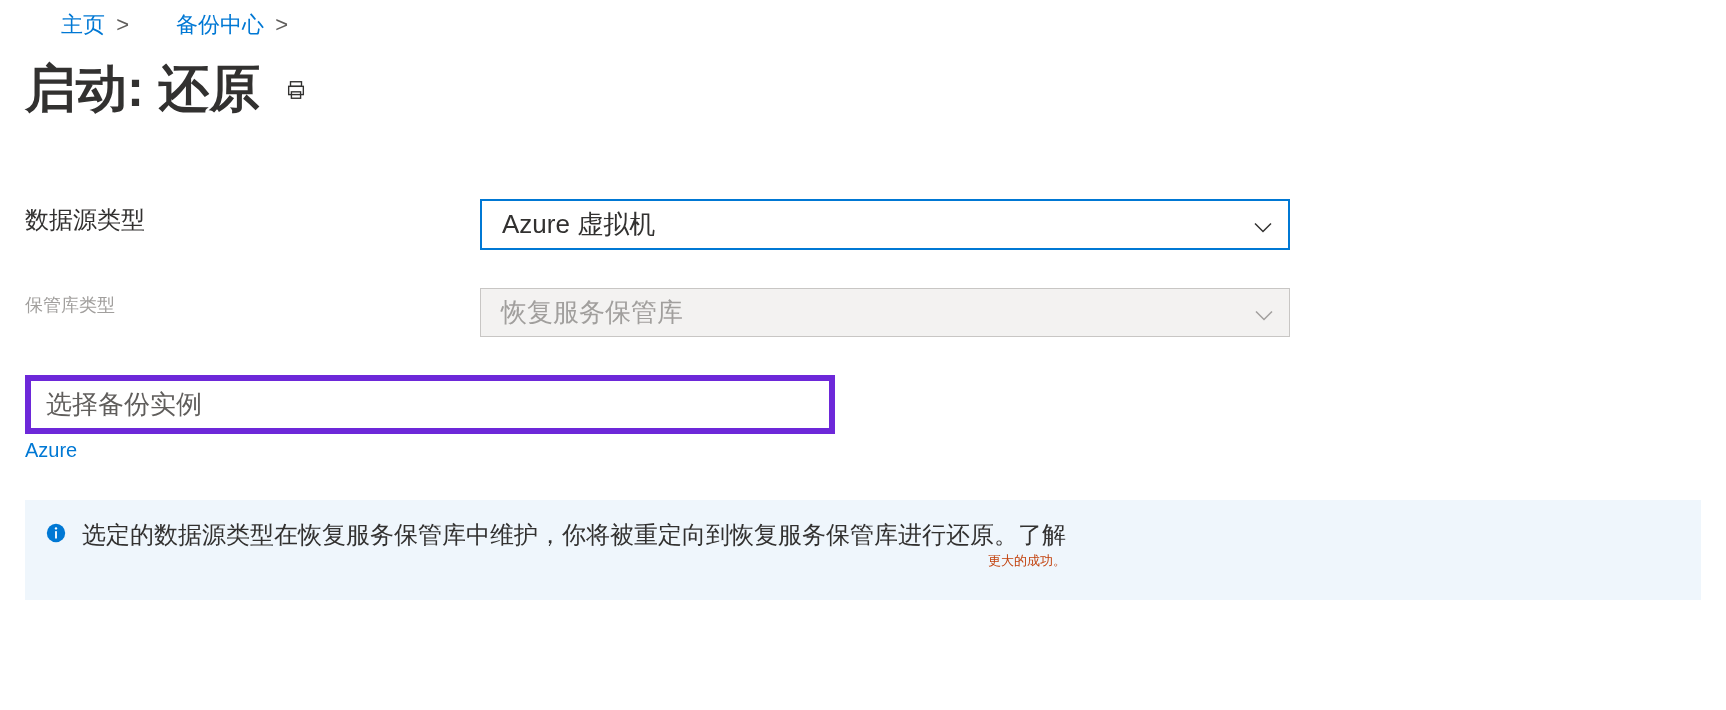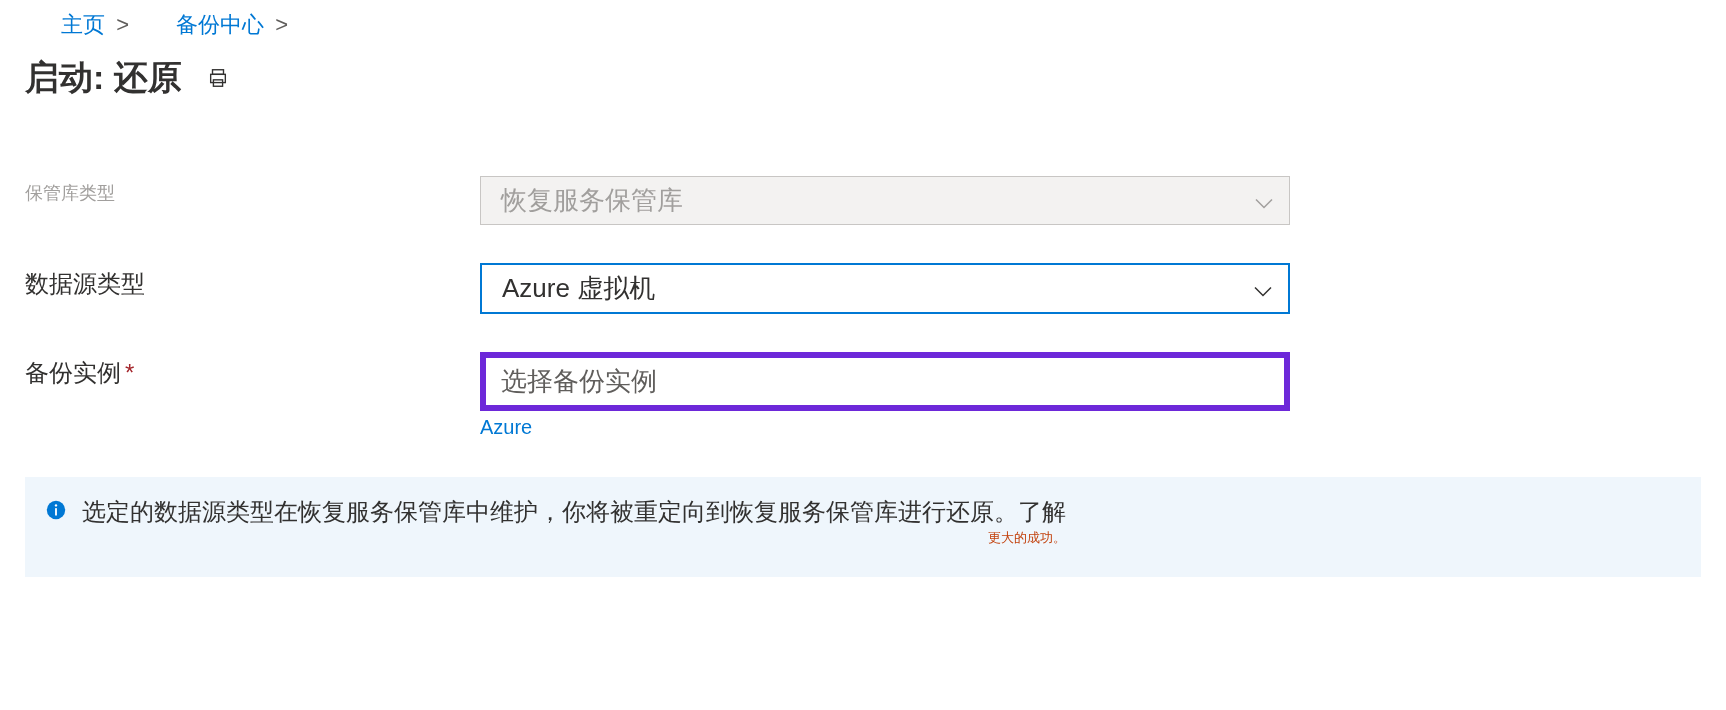--- a/index.html
+++ b/index.html
@@ -3,21 +3,21 @@
   <meta charset="utf-8">
   <style>
     * { box-sizing: border-box; margin: 0; padding: 0; }
     body { font-family: "Segoe UI", -apple-system, sans-serif; padding: 10px 25px; background: #fff; color: #323130; width: 1726px; }
     
     .breadcrumb { font-size: 22px; margin-bottom: 15px; }
     .breadcrumb a { color: #0078d4; text-decoration: none; margin-left: 36px; }
     .breadcrumb-sep { color: #605e5c; margin: 0 5px; }
     
     .title-row { display: flex; align-items: center; gap: 25px; }
-    .page-title { font-size: 34px; font-weight: 600; color: #323130; }
+    .page-title { font-size: 51px; font-weight: 600; color: #323130; }
     .print-icon { width: 22px; height: 22px; }
     
     .form-area { margin-top: 75px; }
     .form-row { display: flex; align-items: flex-start; margin-bottom: 38px; }
     .form-label { width: 455px; font-size: 24px; color: #323130; padding-top: 5px; }
     .form-label.muted { font-size: 18px; color: #a19f9d; }
     .required { color: #a4262c; margin-left: 4px; }
     
     .form-control-col { width: 810px; }
     .select-box { position: relative; border: 2px solid #0078d4; padding: 6px 40px 6px 20px; font-size: 26px; cursor: pointer; background: #fff; }
@@ -50,51 +50,48 @@
       <rect x="6" y="3" width="12" height="5"></rect>
       <rect x="4" y="8" width="16" height="9"></rect>
       <rect x="7" y="14" width="10" height="7"></rect>
     </svg>
   </span>
 </div>
 
 <div class="form-area">
 
   <div class="form-row">
+    <div class="form-label">数据源类型</div>
+    <div class="form-control-col">
+      <div class="select-box">
+        <span>Azure 虚拟机</span>
+        <span class="chev">
+          <svg width="20" height="12" viewBox="0 0 20 12">
+              <path d="M2 2 L10 10 L18 2" stroke="#323130" stroke-width="1.5" fill="none"></path>
+            </svg>
+        </span>
+      </div>
+    </div>
+  </div>
+
+  <div class="form-row">
     <div class="form-label muted">保管库类型</div>
     <div class="form-control-col">
       <div class="select-box disabled">
         <span>恢复服务保管库</span>
         <span class="chev">
           <svg width="20" height="12" viewBox="0 0 20 12">
               <path d="M2 2 L10 10 L18 2" stroke="#a19f9d" stroke-width="1.5" fill="none"></path>
             </svg>
         </span>
       </div>
     </div>
   </div>
 
   <div class="form-row">
-    <div class="form-label">数据源类型</div>
-    <div class="form-control-col">
-      <div class="select-box">
-        <span>Azure 虚拟机</span>
-        <span class="chev">
-          <svg width="20" height="12" viewBox="0 0 20 12">
-              <path d="M2 2 L10 10 L18 2" stroke="#323130" stroke-width="1.5" fill="none"></path>
-            </svg>
-        </span>
-      </div>
-    </div>
-  </div>
-
-  <div class="form-row">
-    <div class="form-label">
-      <span>备份实例</span><span class="required">*</span>
-    </div>
     <div class="form-control-col">
       <div class="text-input">选择备份实例</div>
       <span class="select-link">Azure</span>
     </div>
   </div>
 
 </div>
 
 <div class="info-box">
   <span class="info-icon">

